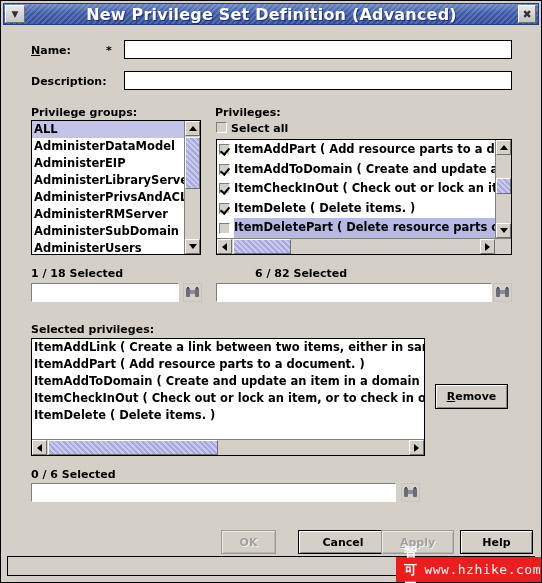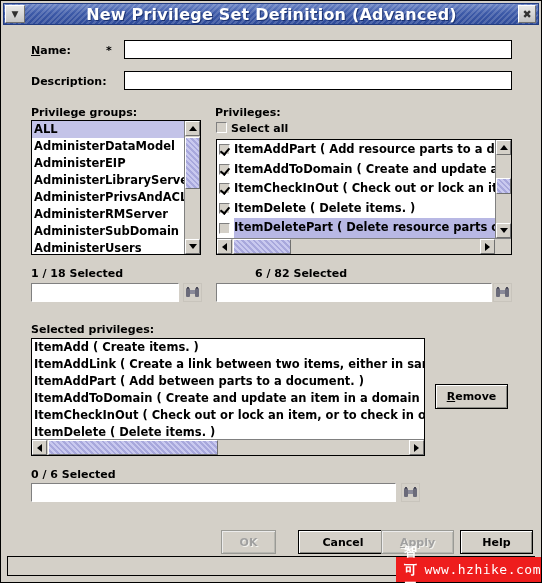--- a/index.html
+++ b/index.html
@@ -270,23 +270,22 @@
         <rect x="4" y="3" width="5" height="4" fill="#8a8a99"></rect>
         <rect x="1" y="0" width="2" height="2" fill="#4a4a58"></rect>
         <rect x="10" y="0" width="2" height="2" fill="#4a4a58"></rect>
       </svg>
     </div>
 
     <div style="position:absolute;left:28px;top:296px;" class="lbl-plain">Selected privileges:</div>
 
     <div class="listbox" style="left:28px;top:311px;width:394px;height:118px;">
       <div class="list-inner" style="bottom:16px;">
-        <div class="row">ItemAdd ( Create items. )</div>
         <div class="row">ItemAddLink ( Create a link between two items, either in same</div>
-        <div class="row">ItemAddPart ( Add between parts to a document. )</div>
+        <div class="row">ItemAddPart ( Add resource parts to a document. )</div>
         <div class="row">ItemAddToDomain ( Create and update an item in a domain of</div>
         <div class="row">ItemCheckInOut ( Check out or lock an item, or to check in or</div>
         <div class="row">ItemDelete ( Delete items. )</div>
       </div>
       <div class="hsb">
         <div class="trough" style="left:0;right:0;top:0;bottom:0;"></div>
         <div class="sb-btn" style="left:0;top:0;">
             <i class="ar-lf"></i>
           </div>
         <div class="thumb" style="left:16px;top:0;width:170px;height:15px;"></div>

